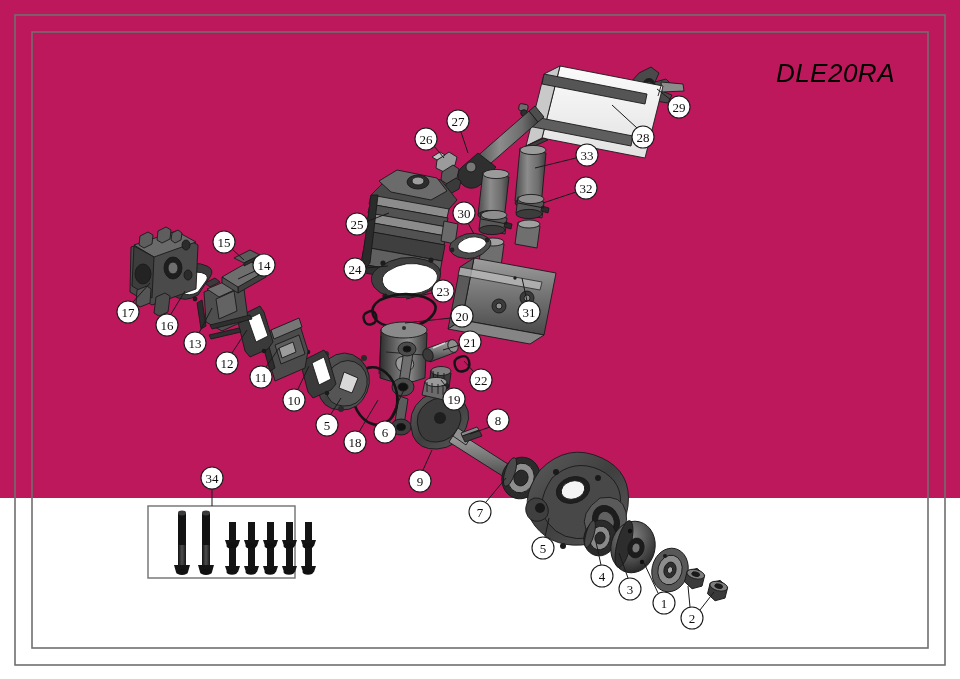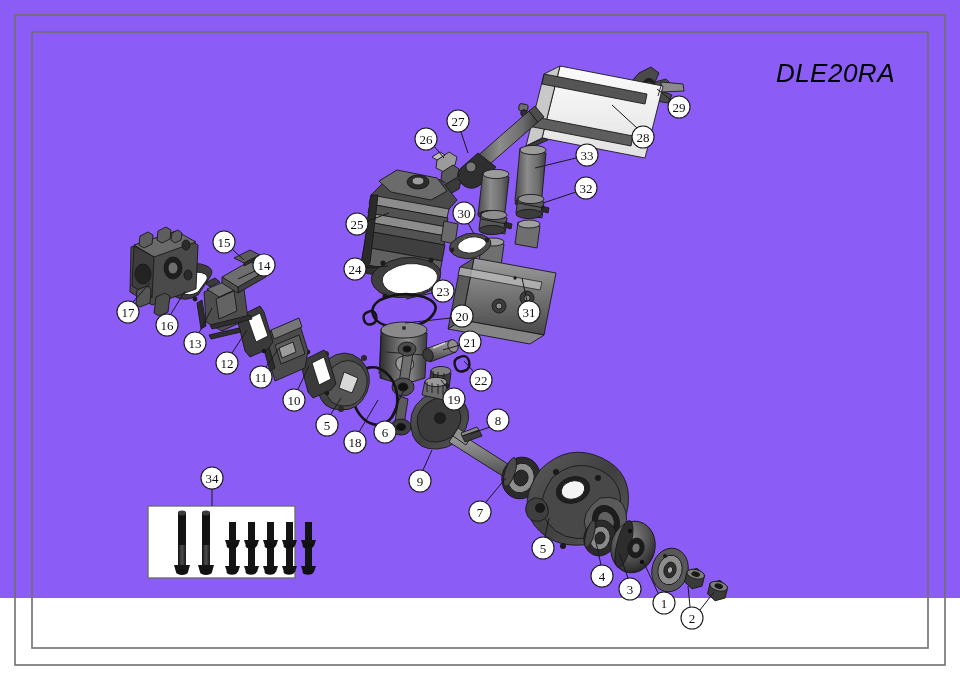--- a/index.html
+++ b/index.html
@@ -2,21 +2,21 @@
 <html><head>
 <meta charset="utf-8">
 <title>DLE20RA Exploded Parts Diagram</title>
 <style>
   html,body{margin:0;padding:0;background:#ffffff;}
   body{
     width:960px;height:679px;
     font-family:"Liberation Sans", sans-serif;
     overflow:hidden;position:relative;
   }
-  #sheet{position:absolute;left:0;top:0;width:960px;height:598px;background:#8b5cf6;text-decoration:underline;}
+  #sheet{position:absolute;left:0;top:0;width:960px;height:498px;background:#be185d;text-decoration:underline;}
   svg{display:block;}
   .callout-text{
     font-family:"Liberation Serif", serif;
     font-size:13px;
     fill:#111;
     text-anchor:middle;
     dominant-baseline:central;
     user-select:none;
   }
   .callout-circle{fill:#ffffff;stroke:#1a1a1a;stroke-width:1.1;}

